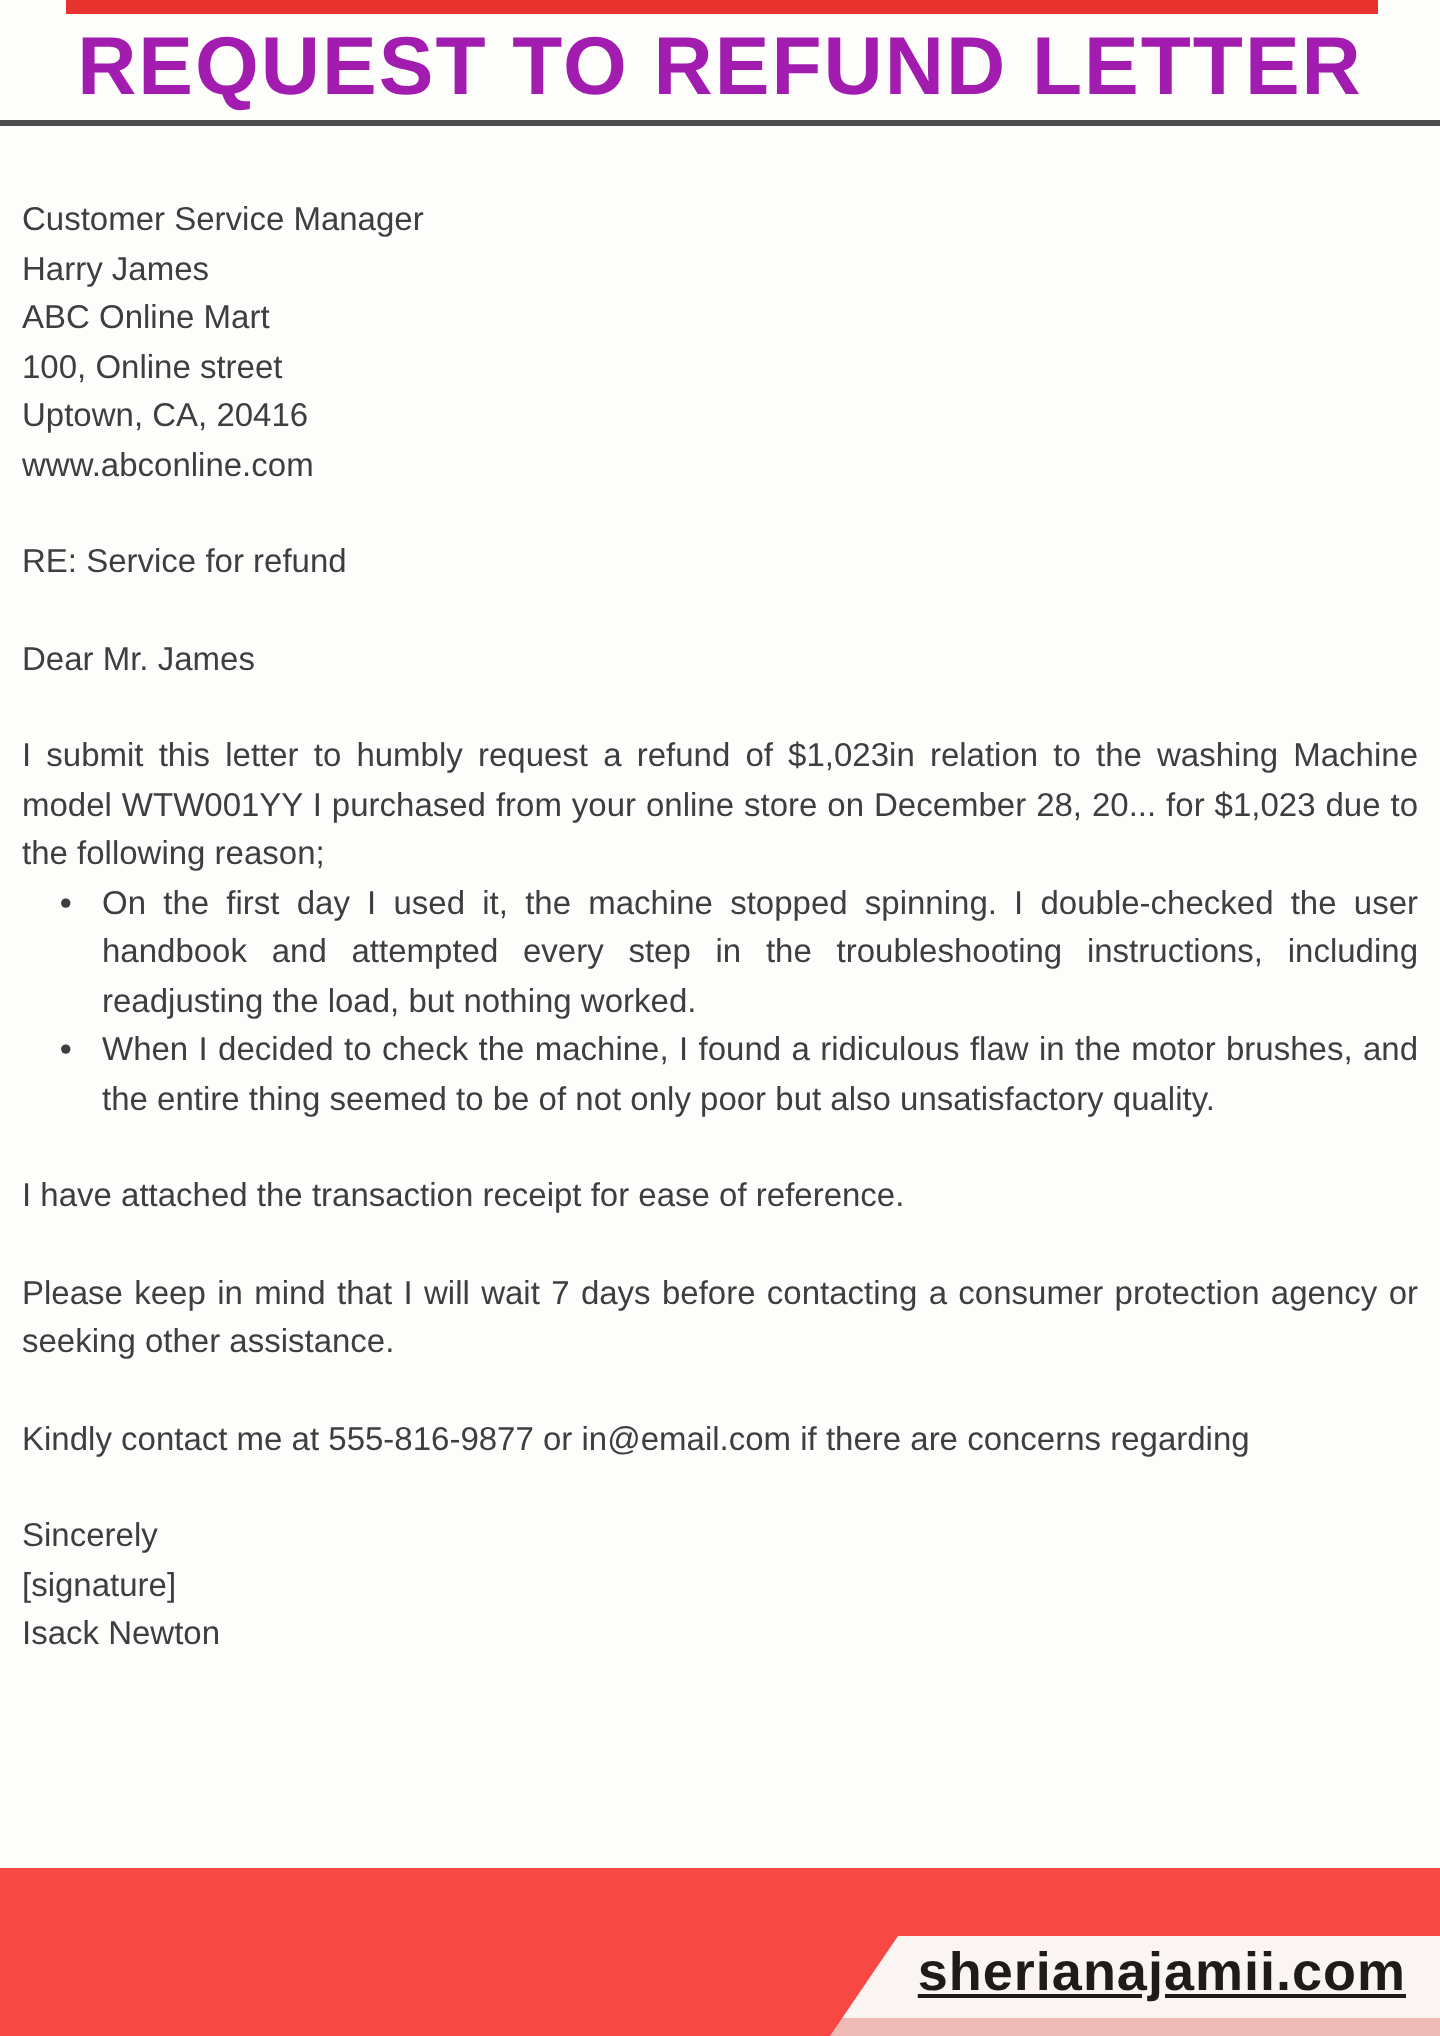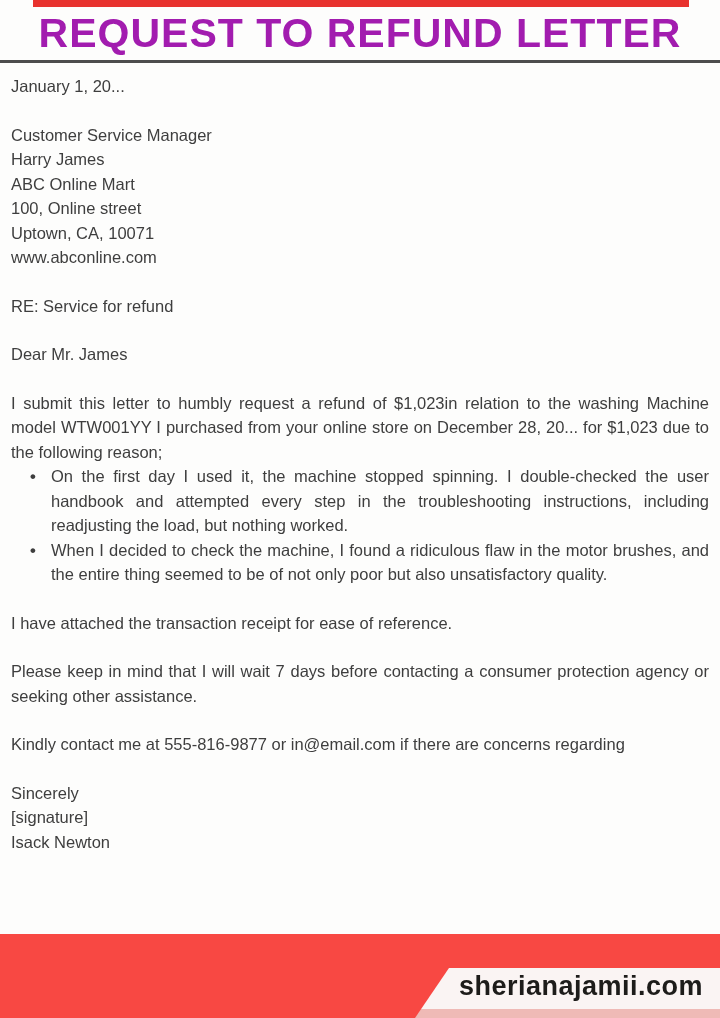--- a/index.html
+++ b/index.html
@@ -66,43 +66,43 @@
     width: 305px; height: 50px;
     clip-path: polygon(34px 0, 100% 0, 100% 100%, 0 100%);
     background: linear-gradient(to bottom, #faf4f3 0, #faf4f3 41px, #efbab6 41px, #efbab6 100%);
   }
   .footer-site {
     position: absolute; right: 17px; top: 3px;
     font-size: 27px;
     font-weight: bold;
     color: #1d1c1a;
     letter-spacing: 0.5px;
+    text-decoration: underline;
   }
 </style>
 </head>
 <body>
 
 <div>
 
   <div class="top-bar"></div>
 
   <h1 class="page-title">REQUEST TO REFUND LETTER</h1>
 
   <div class="divider"></div>
 
   <div class="letter">
 
-    <p class="addr-line">January 1, 20...</p>
 
     <div class="gap">
       <p class="addr-line">Customer Service Manager</p>
       <p class="addr-line">Harry James</p>
       <p class="addr-line">ABC Online Mart</p>
       <p class="addr-line">100, Online street</p>
-      <p class="addr-line">Uptown, CA, 10071</p>
+      <p class="addr-line">Uptown, CA, 20416</p>
       <p class="addr-line">www.abconline.com</p>
     </div>
 
     <p class="gap">RE: Service for refund</p>
 
     <p class="gap">Dear Mr. James</p>
 
     <p class="gap just">I submit this letter to humbly request a refund of $1,023in relation to the washing Machine model WTW001YY I purchased from your online store on December 28, 20... for $1,023 due to the following reason;</p>
 
     <ul class="reasons">

